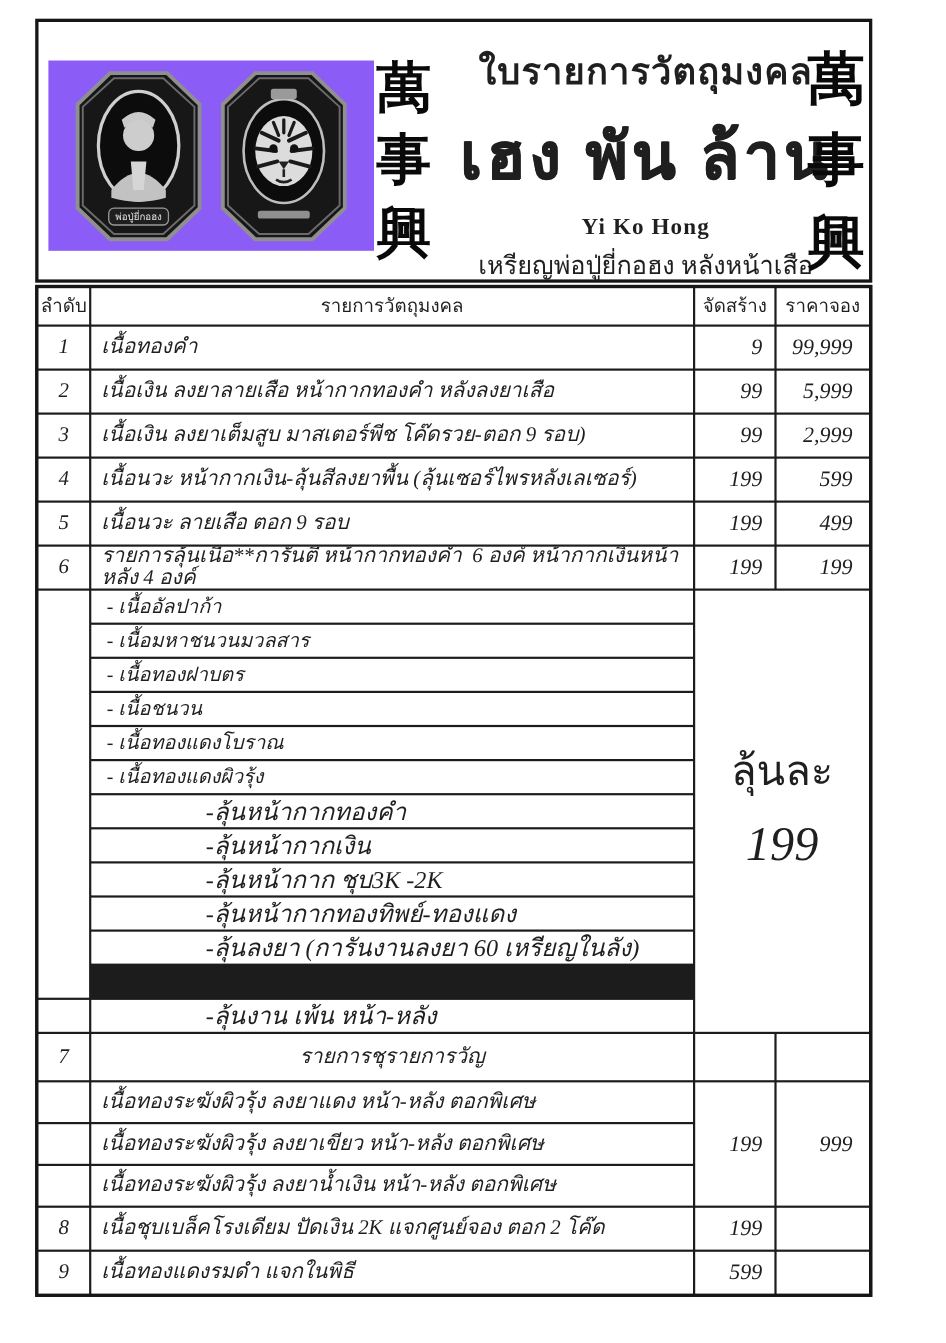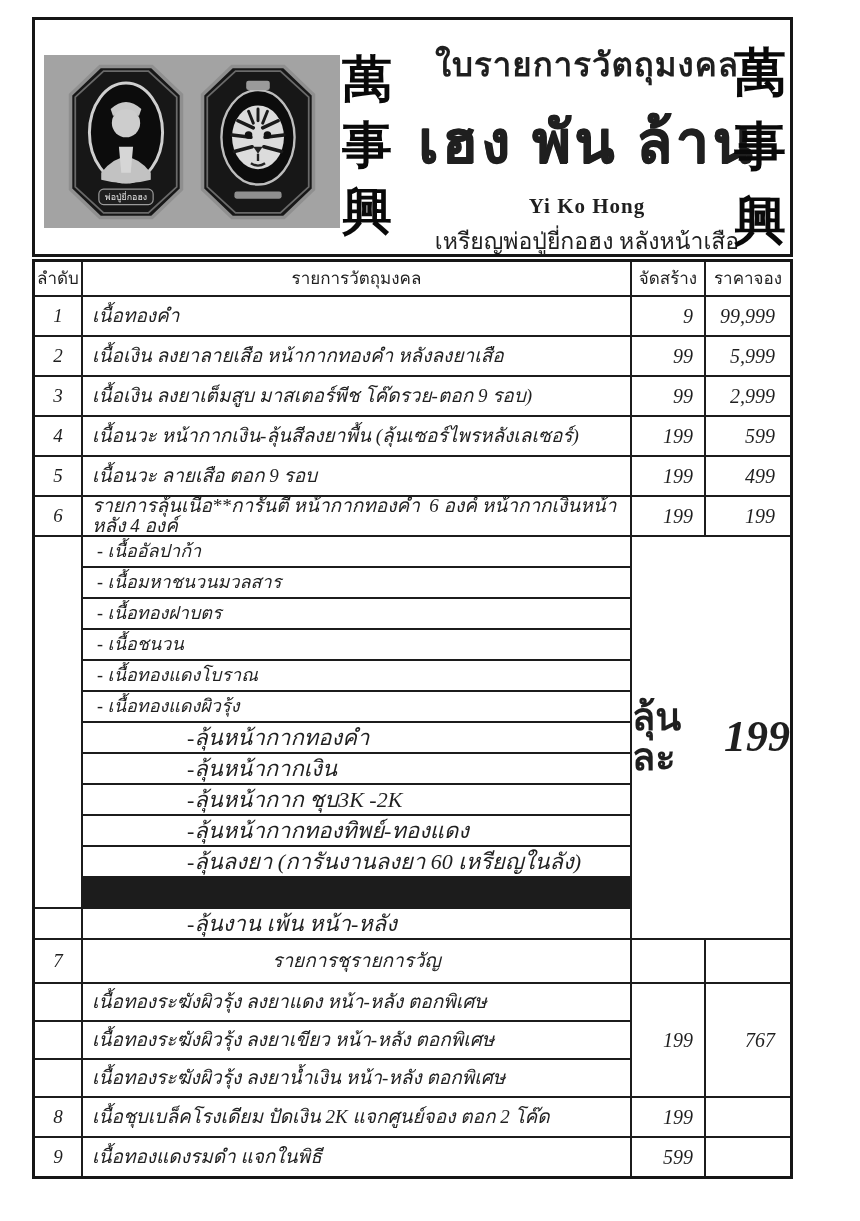--- a/index.html
+++ b/index.html
@@ -11,21 +11,21 @@
     position:relative;
     overflow:hidden;
   }
   
   .header-box{
     position:absolute;left:32px;top:17px;width:761px;height:240px;
     border:3px solid #161616;box-sizing:border-box;background:#fff;
   }
   .photo{
     position:absolute;left:9px;top:35px;width:296px;height:173px;
-    background:#a3a3a3;display:flex;align-items:center;justify-content:center;gap:14px;
+    background:#8b5cf6;display:flex;align-items:center;justify-content:center;gap:14px;
   }
   .photo svg{display:block;}
   .seal{
     position:absolute;display:flex;flex-direction:column;align-items:center;
     font-weight:700;color:#090909;
   }
   .seal-left{left:306px;top:26px;width:52px;font-size:50px;line-height:66px;}
   .seal-right{right:2px;top:16px;width:56px;font-size:52px;line-height:74px;}
   .head-center{
     position:absolute;left:358px;top:18px;width:388px;text-align:center;
@@ -48,21 +48,21 @@
   }
   .c{background:#fff;display:flex;align-items:center;font-size:19px;font-style:italic;
      box-sizing:border-box;overflow:hidden;line-height:1.05;}
   .hd{font-style:normal;font-size:17px;justify-content:center;}
   .ctr{justify-content:center;}
   .num{justify-content:flex-end;padding-right:11px;font-size:20px;}
   .prc{justify-content:flex-end;padding-right:15px;font-size:20px;}
   .item{padding-left:9px;white-space:pre-wrap;}
   .sub1{padding-left:14px;font-size:18px;}
   .sub2{padding-left:104px;font-size:22px;}
-  .lot{justify-content:center;gap:22px;font-weight:bold;}
+  .lot{flex-direction:column;justify-content:center;gap:22px;}
   .lot-label{font-size:38px;font-style:normal;}
   .lot-value{font-size:44px;font-style:italic;}
   .gift-num{align-items:center;}
 </style>
 </head>
 <body>
 
 <div class="header-box">
 
   <div class="photo">
@@ -179,21 +179,21 @@
   <div class="c" style="grid-area:21/3"></div>
   <div class="c" style="grid-area:21/4"></div>
 
   <div class="c" style="grid-area:22/1"></div>
   <div class="c" style="grid-area:23/1"></div>
   <div class="c" style="grid-area:24/1"></div>
   <div class="c item" style="grid-area:22/2">เนื้อทองระฆังผิวรุ้ง ลงยาแดง หน้า-หลัง ตอกพิเศษ</div>
   <div class="c item" style="grid-area:23/2">เนื้อทองระฆังผิวรุ้ง ลงยาเขียว หน้า-หลัง ตอกพิเศษ</div>
   <div class="c item" style="grid-area:24/2">เนื้อทองระฆังผิวรุ้ง ลงยาน้ำเงิน หน้า-หลัง ตอกพิเศษ</div>
   <div class="c num gift-num" style="grid-area:22/3/25/4">199</div>
-  <div class="c prc gift-num" style="grid-area:22/4/25/5">767</div>
+  <div class="c prc gift-num" style="grid-area:22/4/25/5">999</div>
 
   <div class="c ctr" style="grid-area:25/1">8</div>
   <div class="c item" style="grid-area:25/2">เนื้อชุบเบล็คโรงเดียม ปัดเงิน 2K แจกศูนย์จอง ตอก 2 โค๊ด</div>
   <div class="c num" style="grid-area:25/3">199</div>
   <div class="c prc" style="grid-area:25/4"></div>
 
   <div class="c ctr" style="grid-area:26/1">9</div>
   <div class="c item" style="grid-area:26/2">เนื้อทองแดงรมดำ แจกในพิธี</div>
   <div class="c num" style="grid-area:26/3">599</div>
   <div class="c prc" style="grid-area:26/4"></div>

